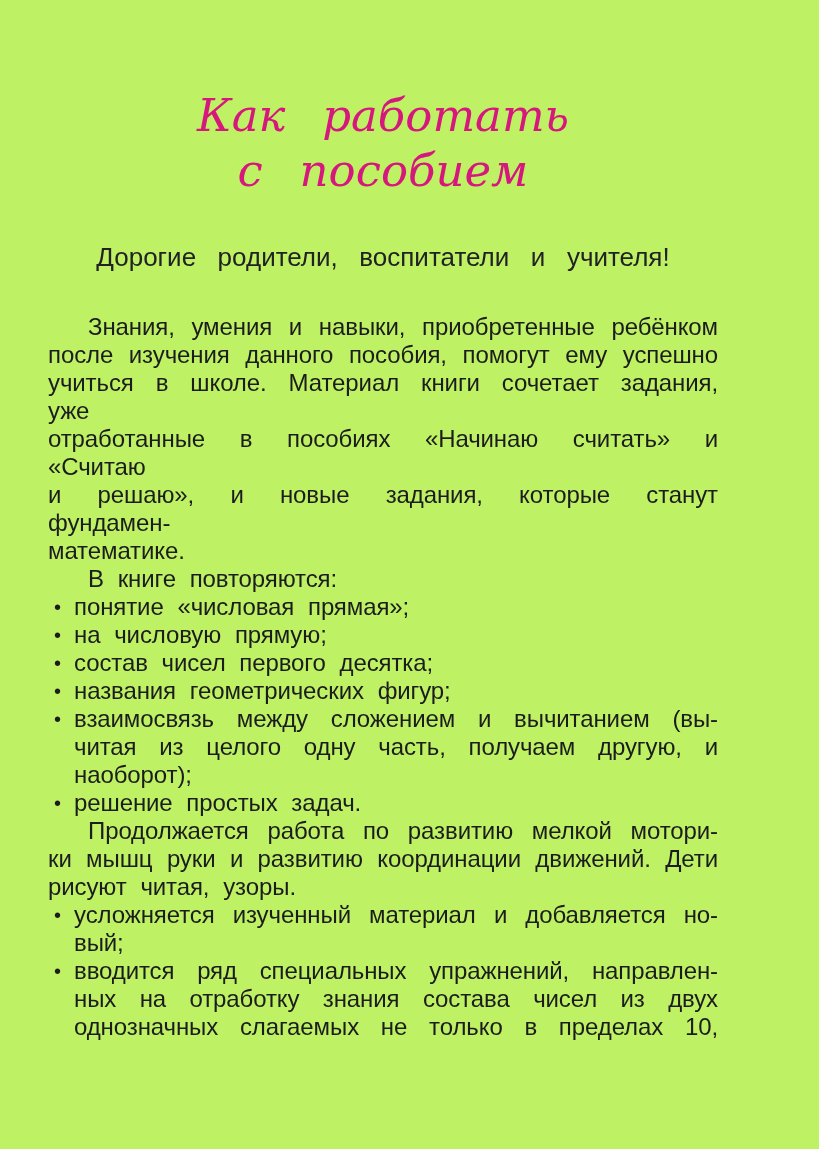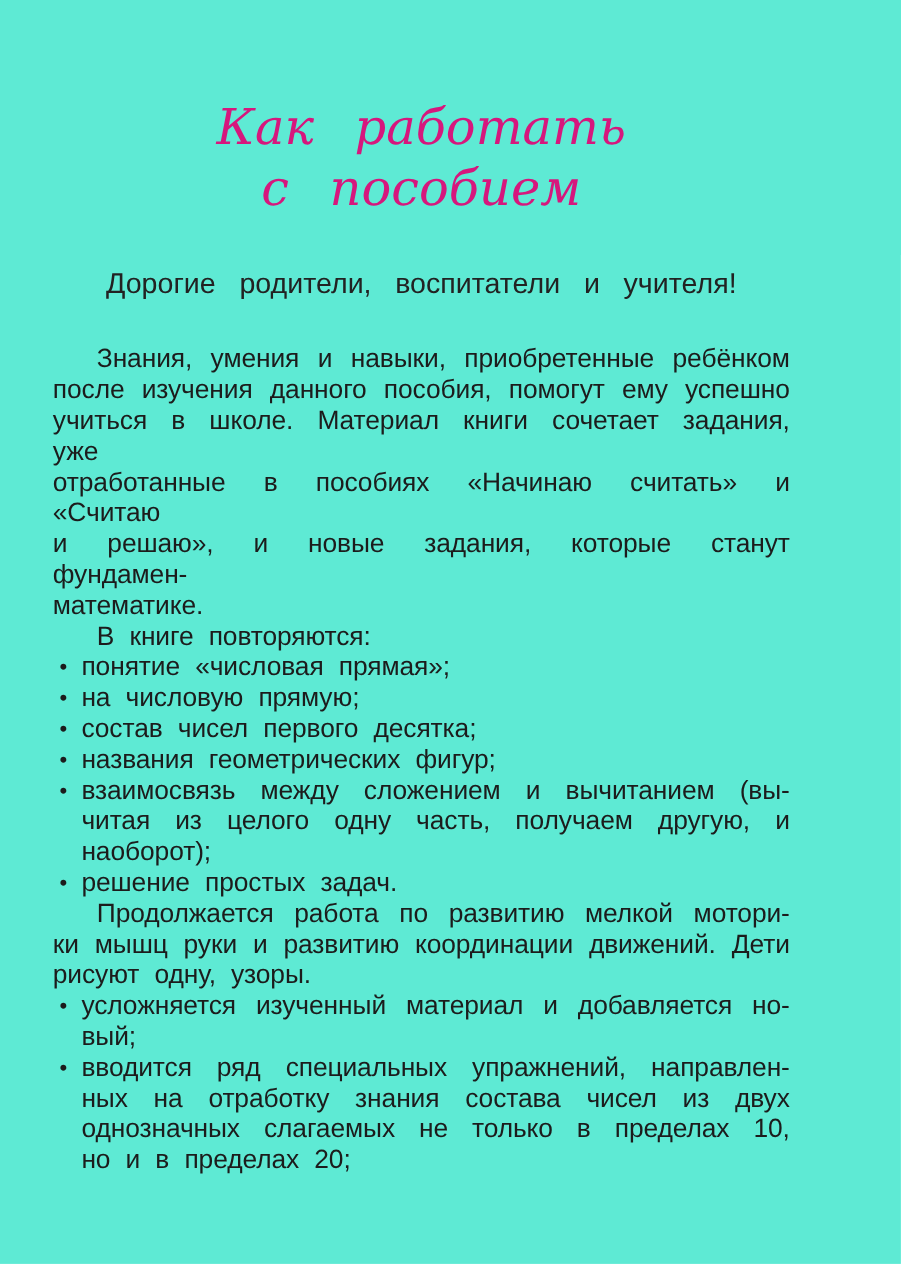--- a/index.html
+++ b/index.html
@@ -1,20 +1,20 @@
 <!DOCTYPE html>
 <html><head>
 <meta charset="utf-8">
 <style>
   html, body { margin: 0; padding: 0; background: #ffffff; }
   .page {
     position: relative;
     width: 819px;
     height: 1149px;
-    background: #5eead4;
+    background: #bef264;
     font-family: "Liberation Sans", sans-serif;
     color: #1c1c1c;
     overflow: hidden;
   }
   .content {
     position: absolute;
     left: 48px;
     top: 0;
     width: 670px;
   }
@@ -121,33 +121,32 @@
       </div>
 
       <div class="bullet">
         <span class="dot">•</span>
         <div class="line last">решение простых задач.</div>
       </div>
 
       <div class="para">
         <div class="line indent">Продолжается работа по развитию мелкой мотори-</div>
         <div class="line">ки мышц руки и развитию координации движений. Дети</div>
-        <div class="line last">рисуют одну, узоры.</div>
+        <div class="line last">рисуют читая, узоры.</div>
       </div>
 
 
       <div class="bullet">
         <span class="dot">•</span>
         <div class="line">усложняется изученный материал и добавляется но-</div>
         <div class="line last">вый;</div>
       </div>
 
       <div class="bullet">
         <span class="dot">•</span>
         <div class="line">вводится ряд специальных упражнений, направлен-</div>
         <div class="line">ных на отработку знания состава чисел из двух</div>
         <div class="line">однозначных слагаемых не только в пределах 10,</div>
-        <div class="line last">но и в пределах 20;</div>
       </div>
 
     </div>
   </div>
 </div>
 
 </body></html>

